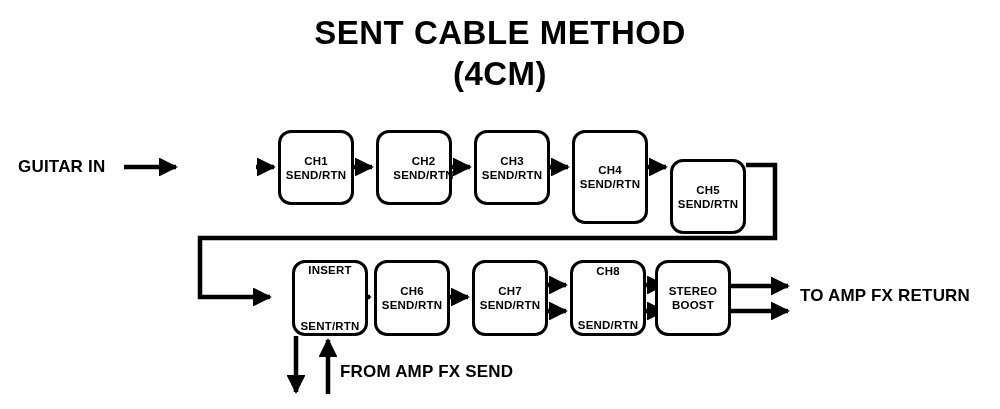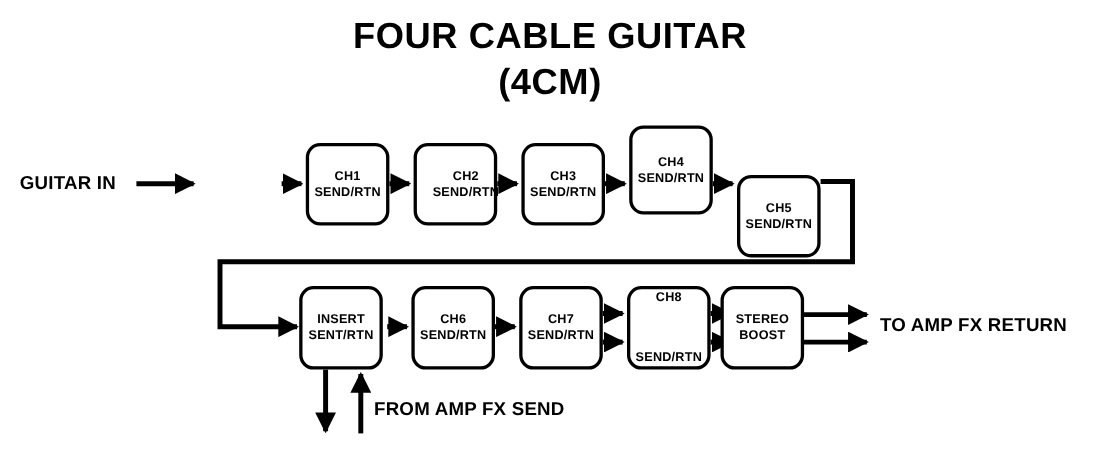--- a/index.html
+++ b/index.html
@@ -68,21 +68,21 @@
     white-space: nowrap;
     letter-spacing: 0.2px;
   }
 </style>
 </head>
 <body>
 
 <div id="canvas">
 
   <div class="title-block">
-    <span>FOUR CABLE GUITAR</span>
+    <span>SENT CABLE METHOD</span>
     <span class="title-line2">(4CM)</span>
   </div>
 
   <svg id="svg-layer" viewBox="0 0 1000 409" xmlns="http://www.w3.org/2000/svg">
     <defs>
       <marker id="arrow" viewBox="0 0 10 10" refX="9" refY="5" markerWidth="4.2" markerHeight="4.2" orient="auto-start-reverse">
         <path d="M 0 0 L 10 5 L 0 10 z" fill="#000000"></path>
       </marker>
     </defs>
 
@@ -125,31 +125,31 @@
   <div class="node" style="left:376px; top:130px; width:76px; height:75px;padding-left:19px;">
     <span>CH2</span>
     <span>SEND/RTN</span>
   </div>
 
   <div class="node" style="left:474px; top:130px; width:76px; height:75px;">
     <span>CH3</span>
     <span>SEND/RTN</span>
   </div>
 
-  <div class="node" style="left:572px; top:114px; width:76px; height:81px;">
+  <div class="node" style="left:572px; top:130px; width:76px; height:94px;">
     <span>CH4</span>
     <span>SEND/RTN</span>
   </div>
 
   <div class="node" style="left:670px; top:130px; width:76px; height:75px;margin-top:29px;">
     <span>CH5</span>
     <span>SEND/RTN</span>
   </div>
 
-  <div class="node" style="left:272px; top:260px; width:76px; height:76px;">
+  <div class="node" style="left:292px; top:260px; width:76px; height:76px;justify-content:space-between;">
     <span>INSERT</span>
     <span>SENT/RTN</span>
   </div>
 
   <div class="node" style="left:374px; top:260px; width:76px; height:76px;">
     <span>CH6</span>
     <span>SEND/RTN</span>
   </div>
 
   <div class="node" style="left:472px; top:260px; width:76px; height:76px;">

